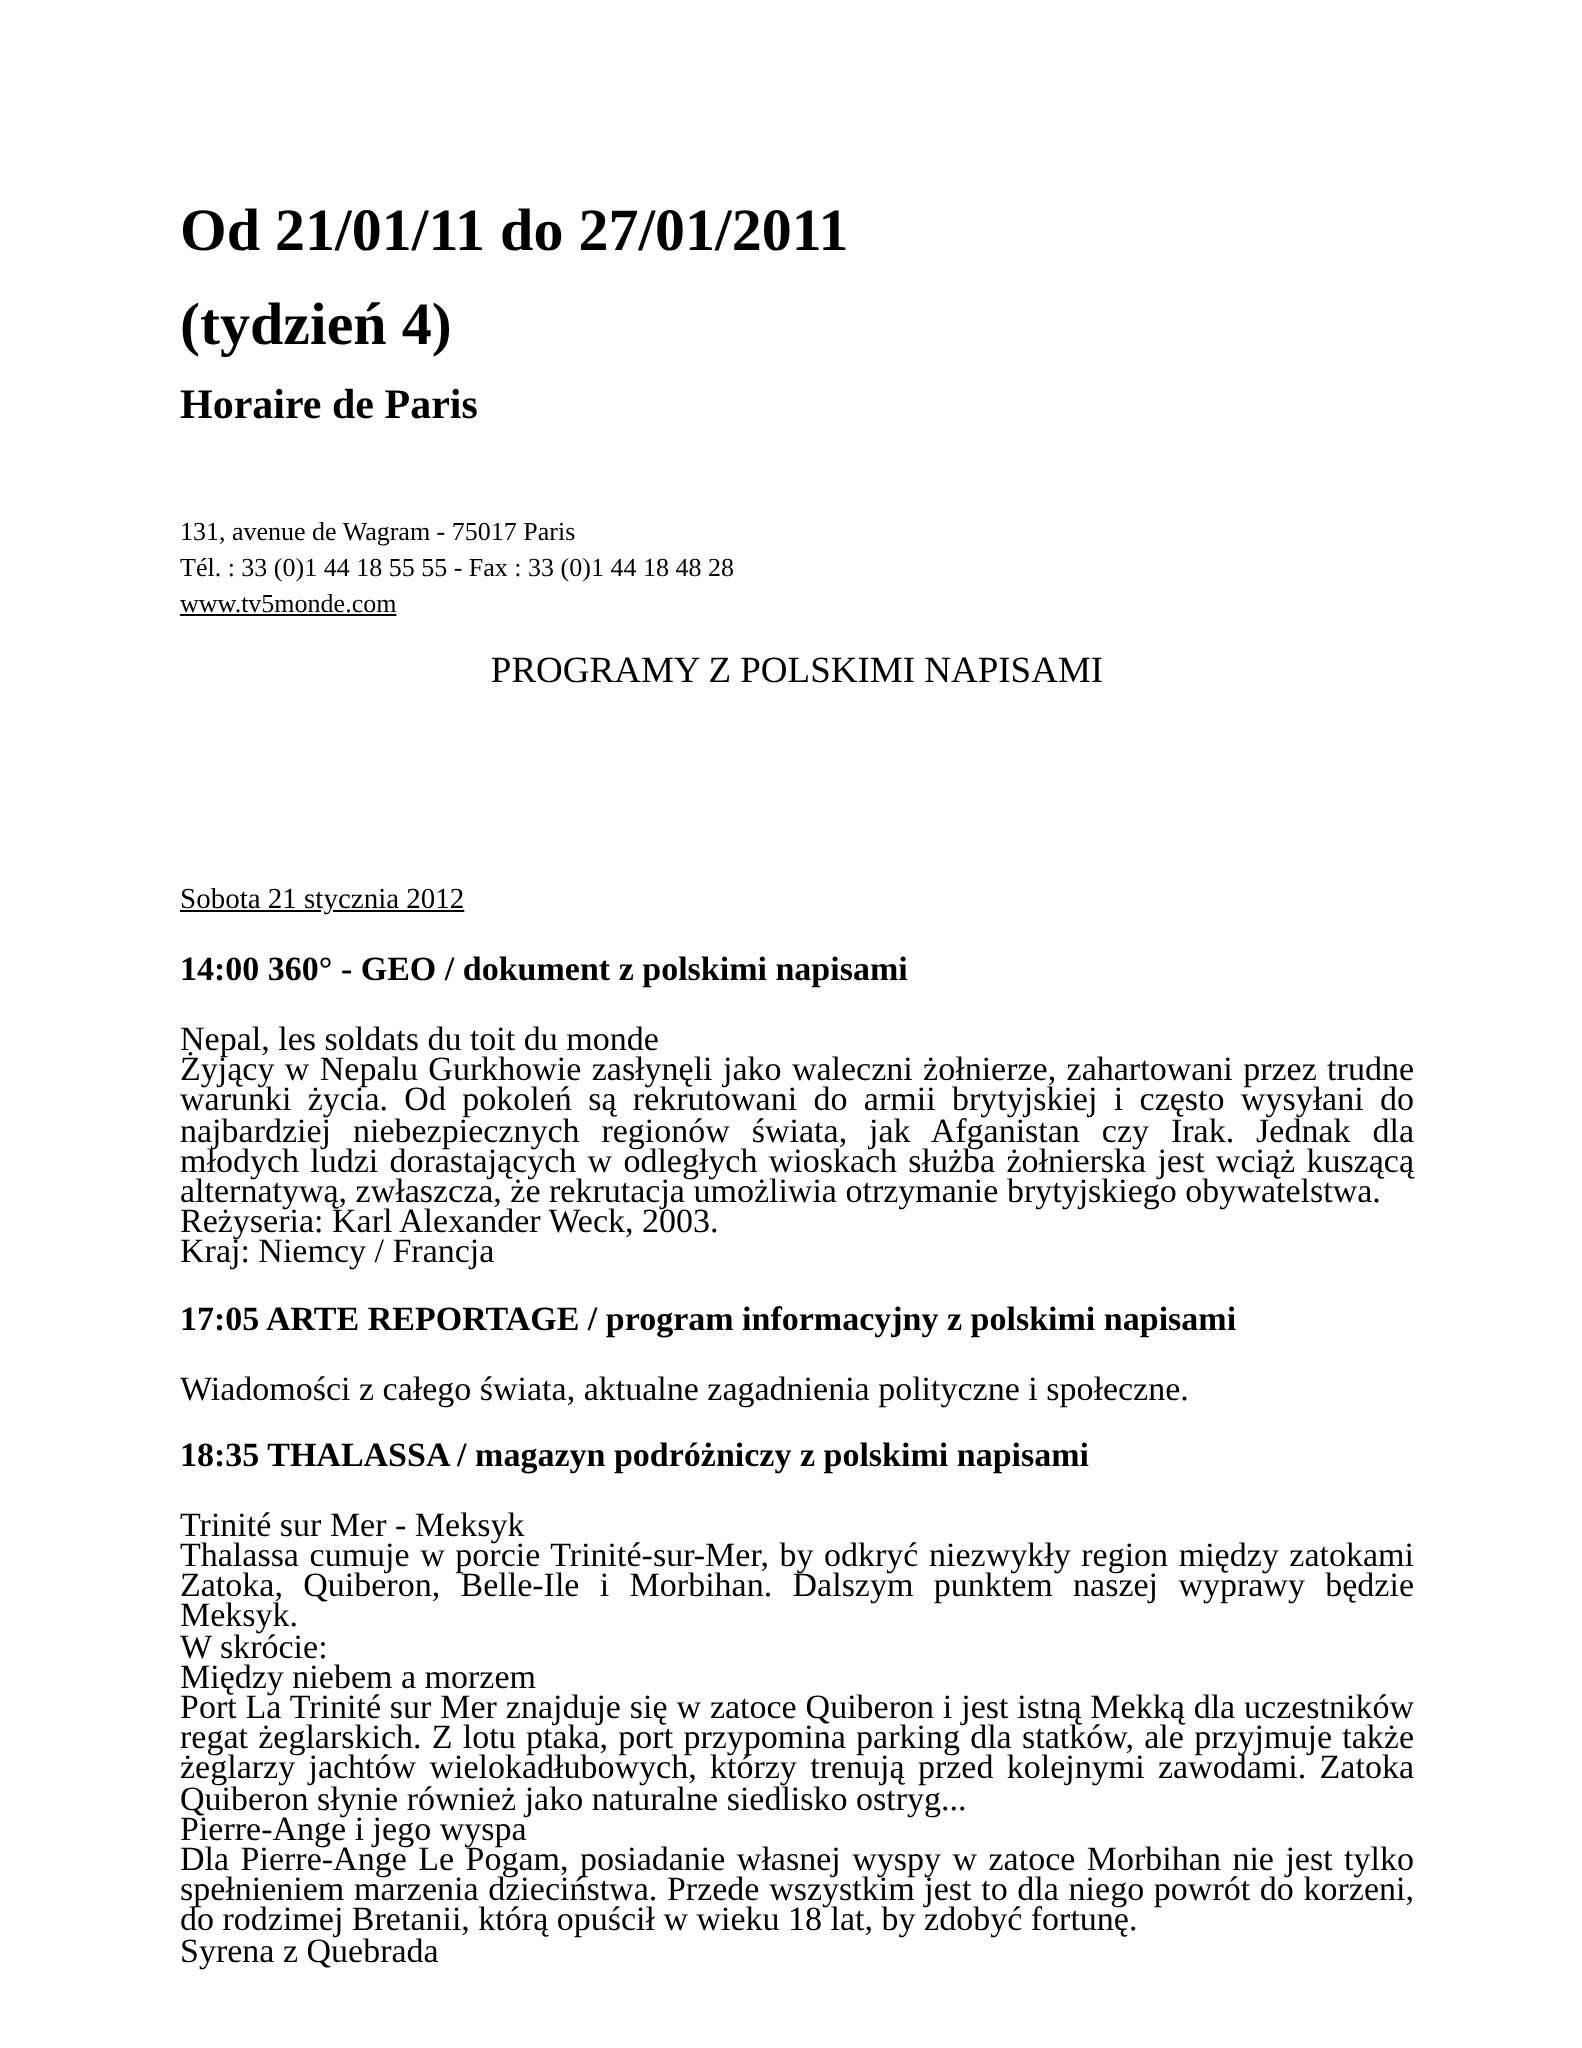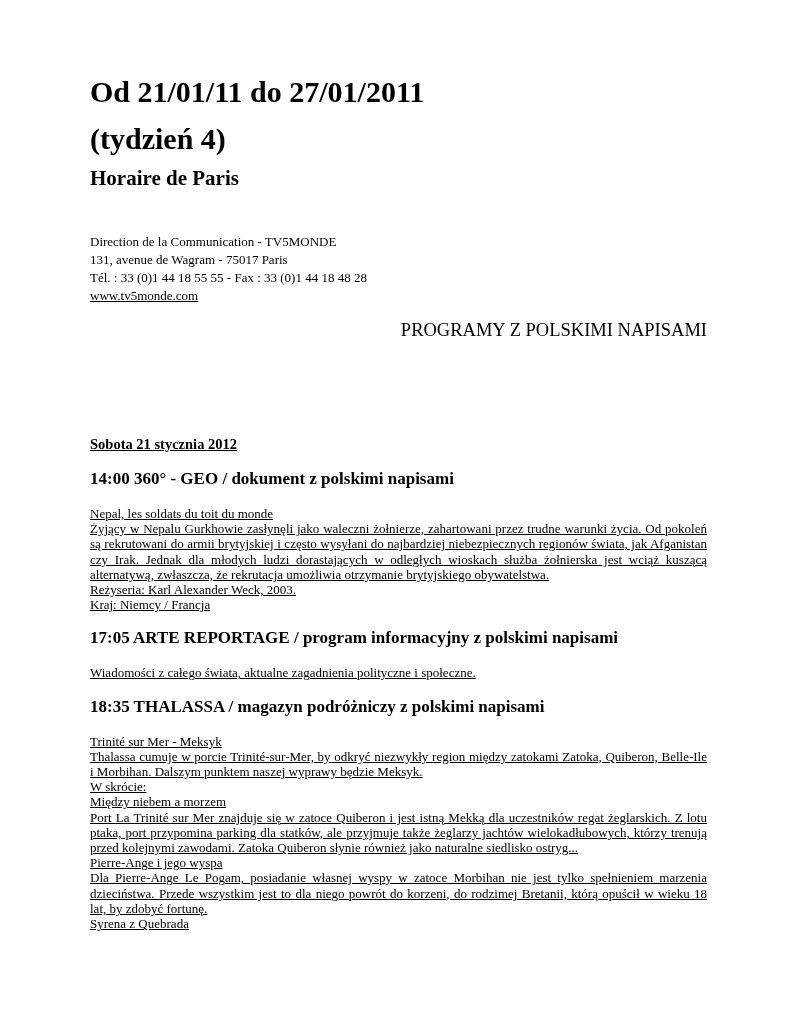--- a/index.html
+++ b/index.html
@@ -8,21 +8,21 @@
   .page {
     width: 791px;
     height: 1024px;
     background: #ffffff;
     color: #000000;
     font-family: "Liberation Serif", "DejaVu Serif", serif;
     position: relative;
     overflow: hidden;
     margin: 0 auto;
   }
-  .content { padding: 36px 84px 0 90px; margin-top: 32px; }
+  .content { padding: 92px 84px 0 90px; }
 
   .doc-title {
     margin: 0;
     font-size: 30px;
     line-height: 47px;
     font-weight: bold;
   }
   .doc-title .t-line { display: block; }
 
   .doc-subtitle {
@@ -42,61 +42,59 @@
     color: #000000;
     text-decoration: underline;
     cursor: pointer;
     text-align: center;
   }
 
   .section-title {
     margin-top: 14px;
     font-size: 18.5px;
     line-height: 22px;
-    text-align: right;
+    text-align: center;
   }
 
   .day-heading {
     margin-top: 94px;
     font-size: 14.5px;
     line-height: 18px;
-    font-weight: bold;
+    font-weight: normal;
     text-decoration: underline;
   }
 
   .prog-heading {
     margin: 16px 0 0;
     font-size: 17px;
     line-height: 19px;
     font-weight: bold;
   }
 
   .prog-body {
     margin-top: 18px;
-    font-size: 13px;
+    font-size: 17px;
     line-height: 15.2px;
-    text-decoration: underline;
   }
   .prog-body > div { text-align: justify; }
 </style>
 </head>
 <body>
 
 <div class="page">
   <div class="content">
 
     <h1 class="doc-title">
       <span class="t-line">Od 21/01/11 do 27/01/2011</span>
       <span class="t-line">(tydzień 4)</span>
     </h1>
 
     <h2 class="doc-subtitle">Horaire de Paris</h2>
 
     <div class="contact">
-      <div>Direction de la Communication - TV5MONDE</div>
       <div>131, avenue de Wagram - 75017 Paris</div>
       <div>Tél. : 33 (0)1 44 18 55 55 - Fax : 33 (0)1 44 18 48 28</div>
       <div class="website-row">
         <a class="website" href="#">www.tv5monde.com</a>
       </div>
     </div>
 
     <div class="section-title">PROGRAMY Z POLSKIMI NAPISAMI</div>
 
     <div class="day-heading">Sobota 21 stycznia 2012</div>

